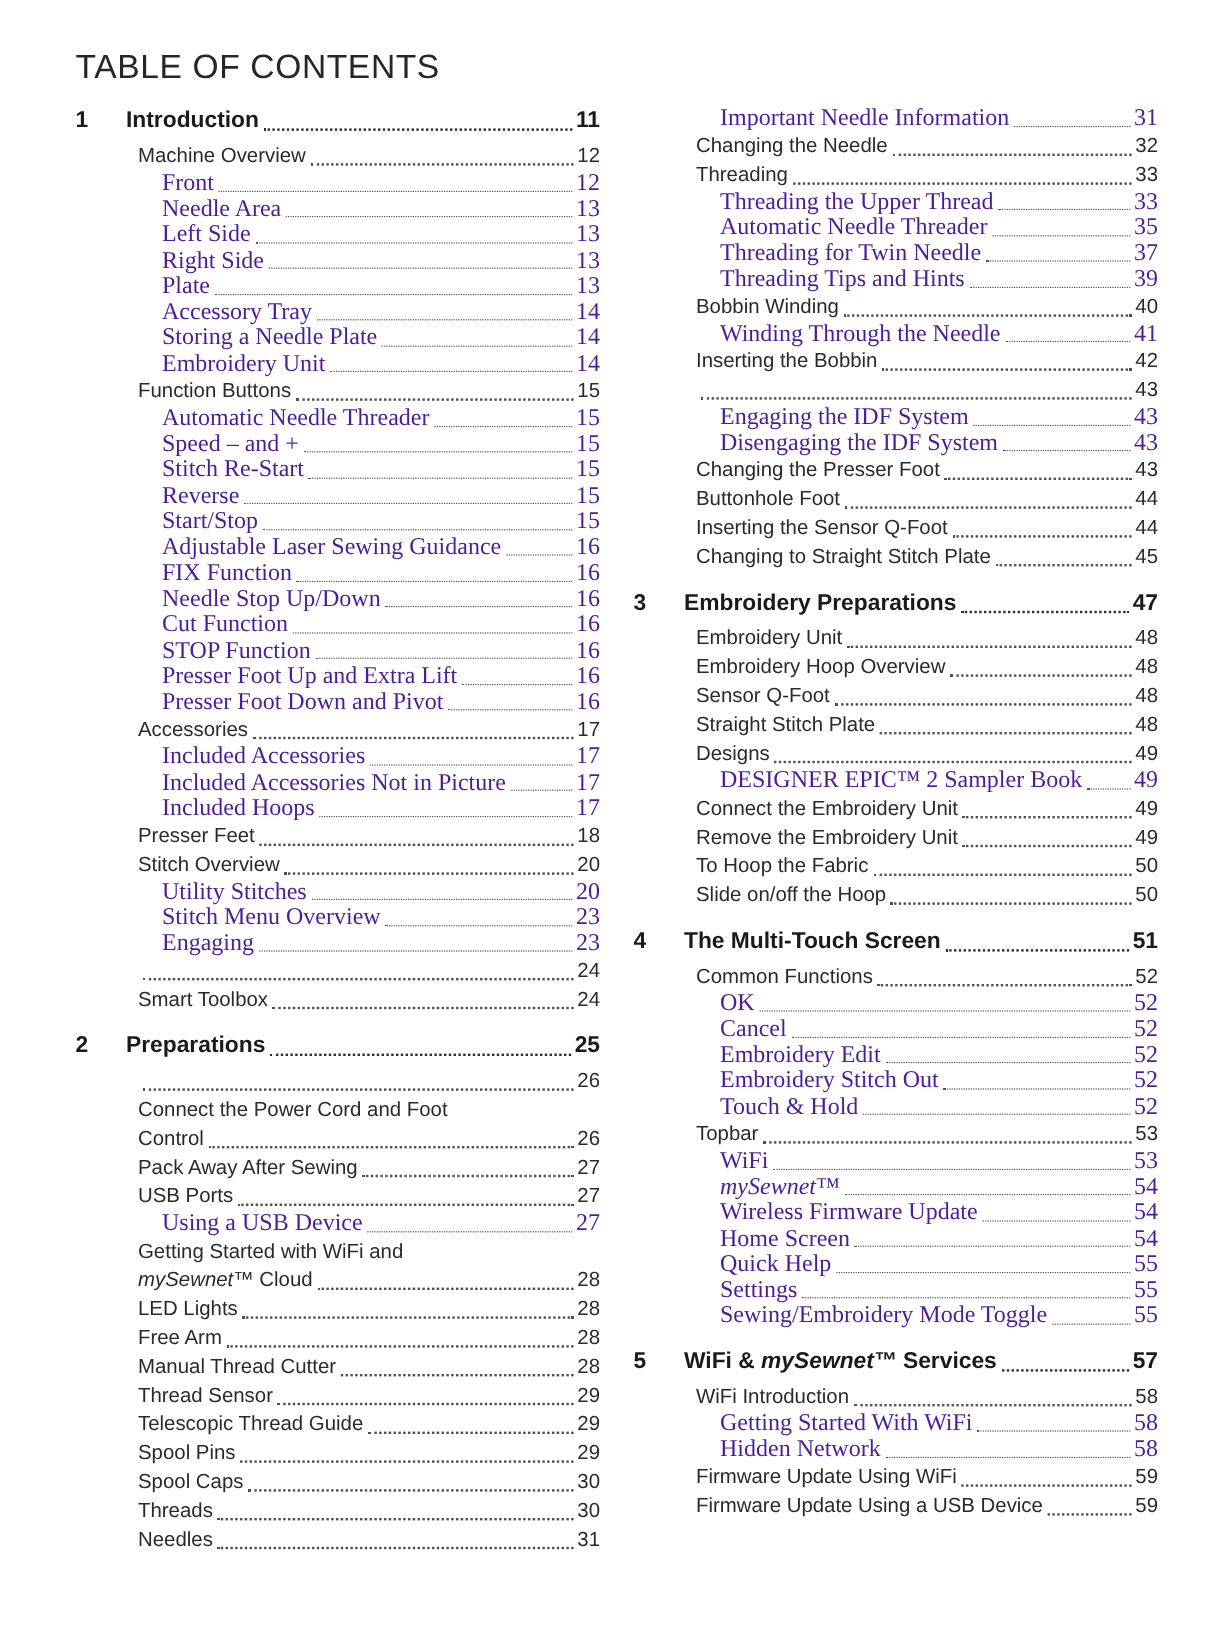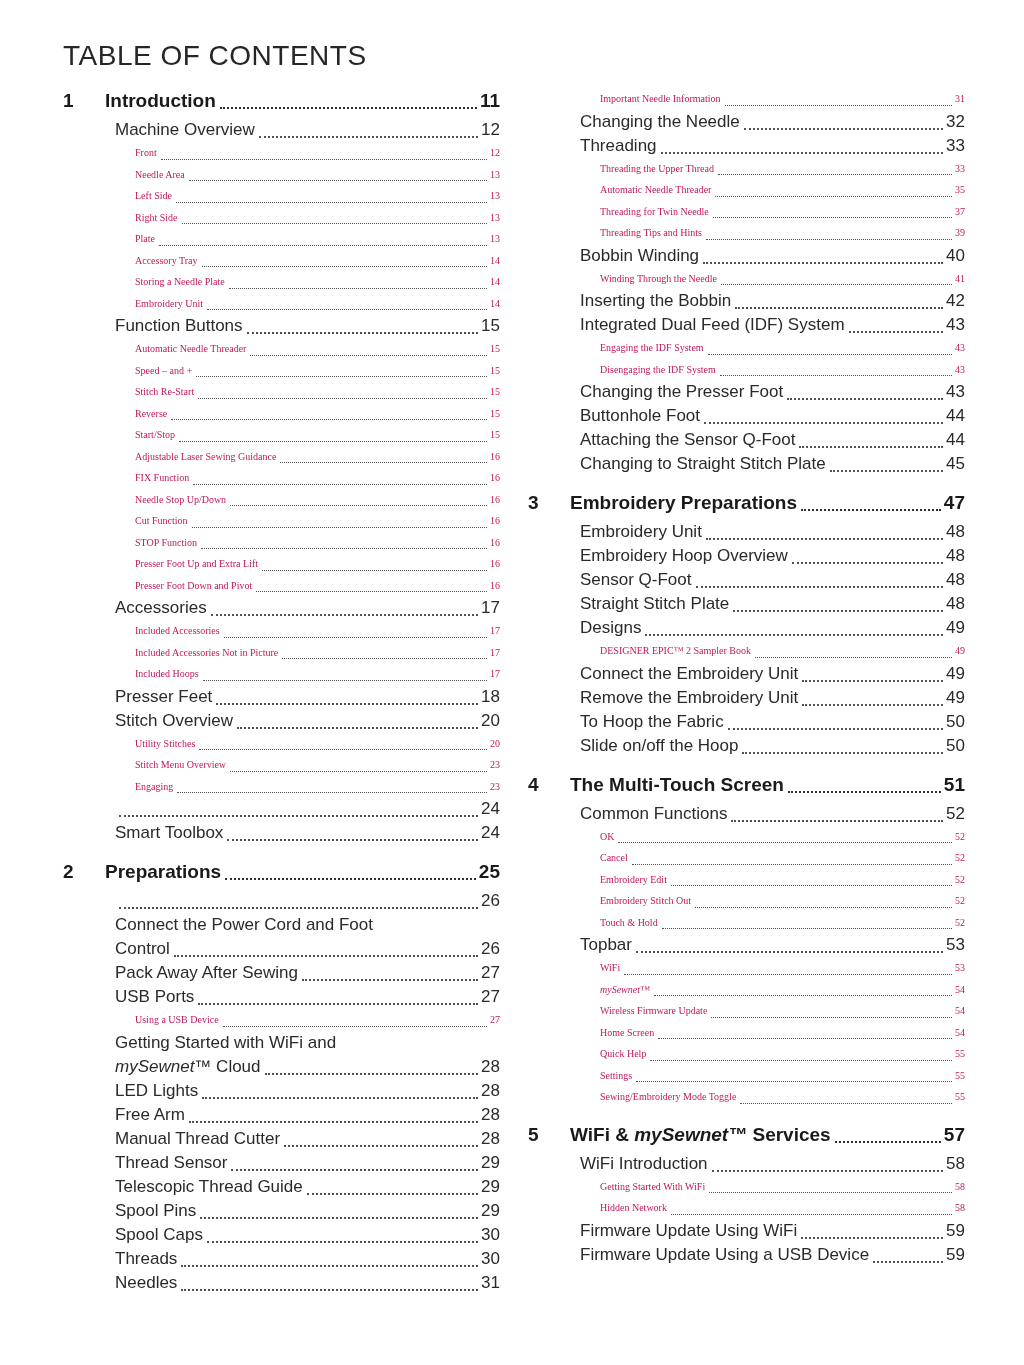--- a/index.html
+++ b/index.html
@@ -67,24 +67,24 @@
   .l1 {
     font-size: 17px;
     line-height: 24px;
     padding-left: 52px;
     color: #2a2a2a;
   }
   .l1 .dots { border-bottom: 2px dotted #505050; }
 
   .l2 {
     font-family: "Liberation Serif", serif;
-    font-size: 10px;
+    font-size: 20px;
     line-height: 21.5px;
     padding-left: 72px;
-    color: #be185d;
+    color: #4c1d95;
   }
   .l2 .dots {
     border-bottom: 1.5px dotted #555555;
     margin-bottom: 4px;
   }
 </style>
 </head>
 <body>
 
 <div class="page">
@@ -393,21 +393,20 @@
           <span class="label">Winding Through the Needle</span>
           <span class="dots"></span>
           <span class="pg">41</span>
         </div>
         <div class="row l1">
           <span class="label">Inserting the Bobbin</span>
           <span class="dots"></span>
           <span class="pg">42</span>
         </div>
         <div class="row l1">
-          <span class="label">Integrated Dual Feed (IDF) System</span>
           <span class="dots"></span>
           <span class="pg">43</span>
         </div>
         <div class="row l2">
           <span class="label">Engaging the IDF System</span>
           <span class="dots"></span>
           <span class="pg">43</span>
         </div>
         <div class="row l2">
           <span class="label">Disengaging the IDF System</span>
@@ -418,21 +417,21 @@
           <span class="label">Changing the Presser Foot</span>
           <span class="dots"></span>
           <span class="pg">43</span>
         </div>
         <div class="row l1">
           <span class="label">Buttonhole Foot</span>
           <span class="dots"></span>
           <span class="pg">44</span>
         </div>
         <div class="row l1">
-          <span class="label">Attaching the Sensor Q-Foot</span>
+          <span class="label">Inserting the Sensor Q-Foot</span>
           <span class="dots"></span>
           <span class="pg">44</span>
         </div>
         <div class="row l1">
           <span class="label">Changing to Straight Stitch Plate</span>
           <span class="dots"></span>
           <span class="pg">45</span>
         </div>
         <div class="row chapter">
           <span class="num">3</span>

